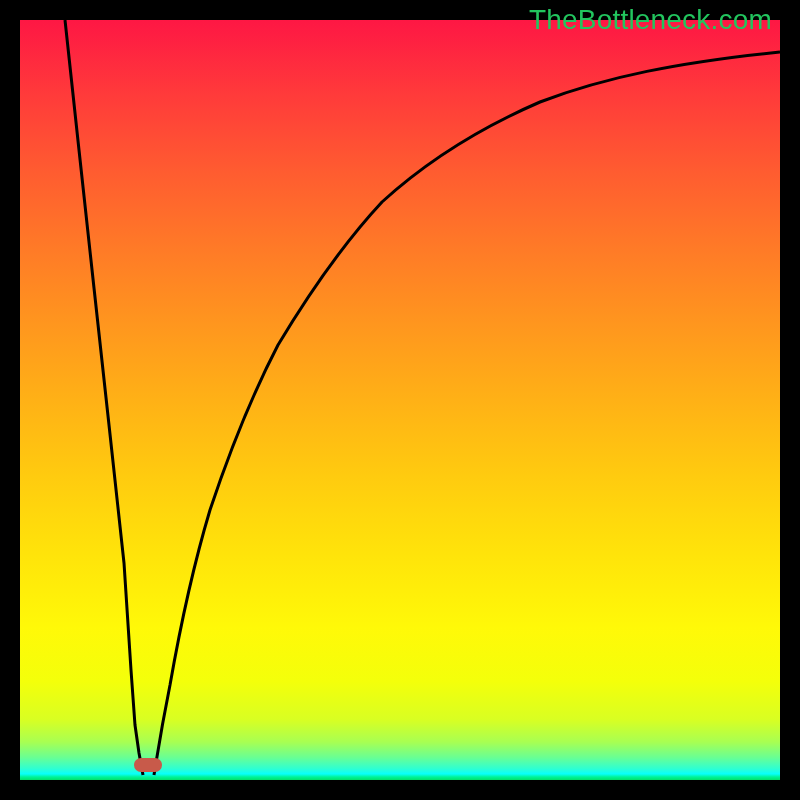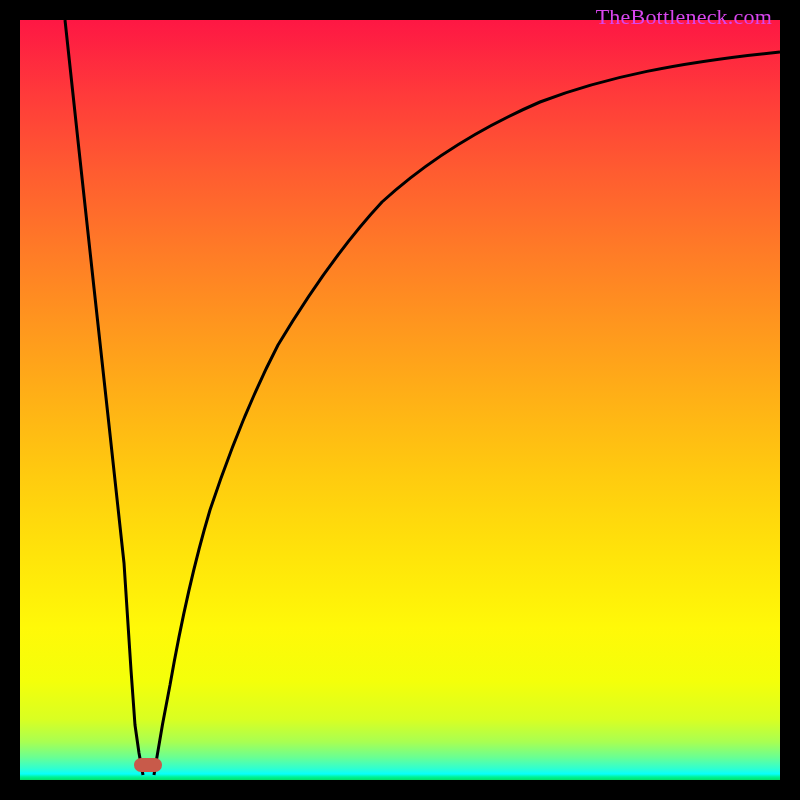--- a/index.html
+++ b/index.html
@@ -41,23 +41,23 @@
         #2fffd1 98.5%,
         #08fffb 99.2%,
         #00f397 99.6%,
         #00e06a 100%
       );
     }
     .watermark {
       position: absolute;
       top: 4px;
       right: 28px;
-      font-family: Liberation Serif, serif;
-      font-size: 22px;
-      color: #d946ef;
+      font-family: Liberation Sans, sans-serif;
+      font-size: 28px;
+      color: #22c55e;
       font-weight: 500;
       letter-spacing: 0.2px;
     }
     .curve-svg {
       position: absolute;
       left: 0;
       top: 0;
       width: 100%;
       height: 100%;
       pointer-events: none;

